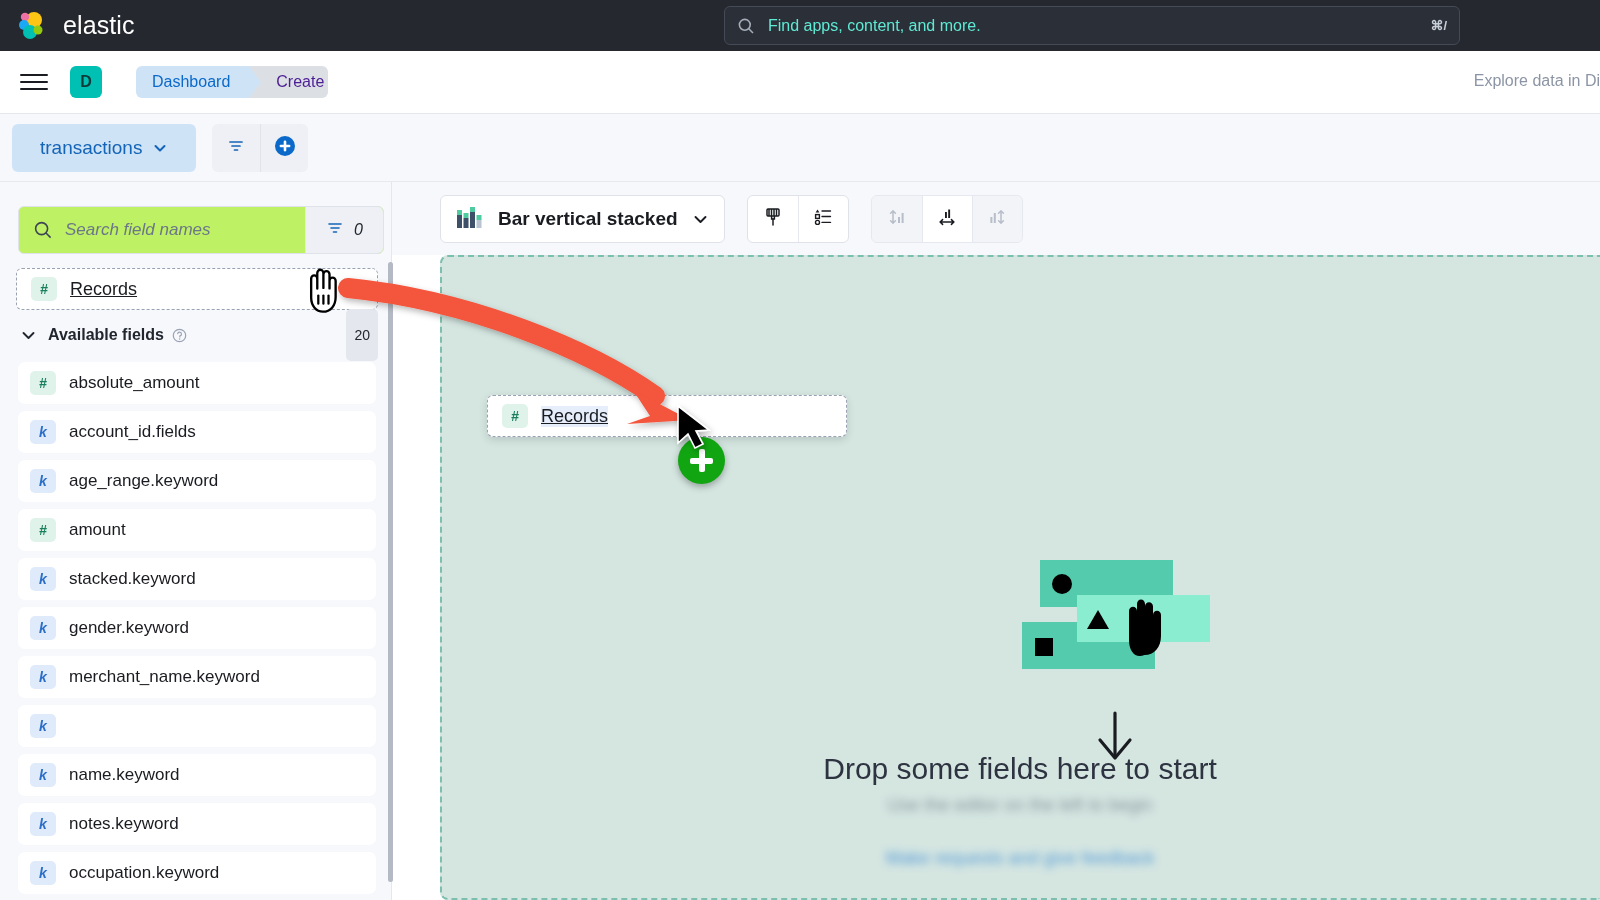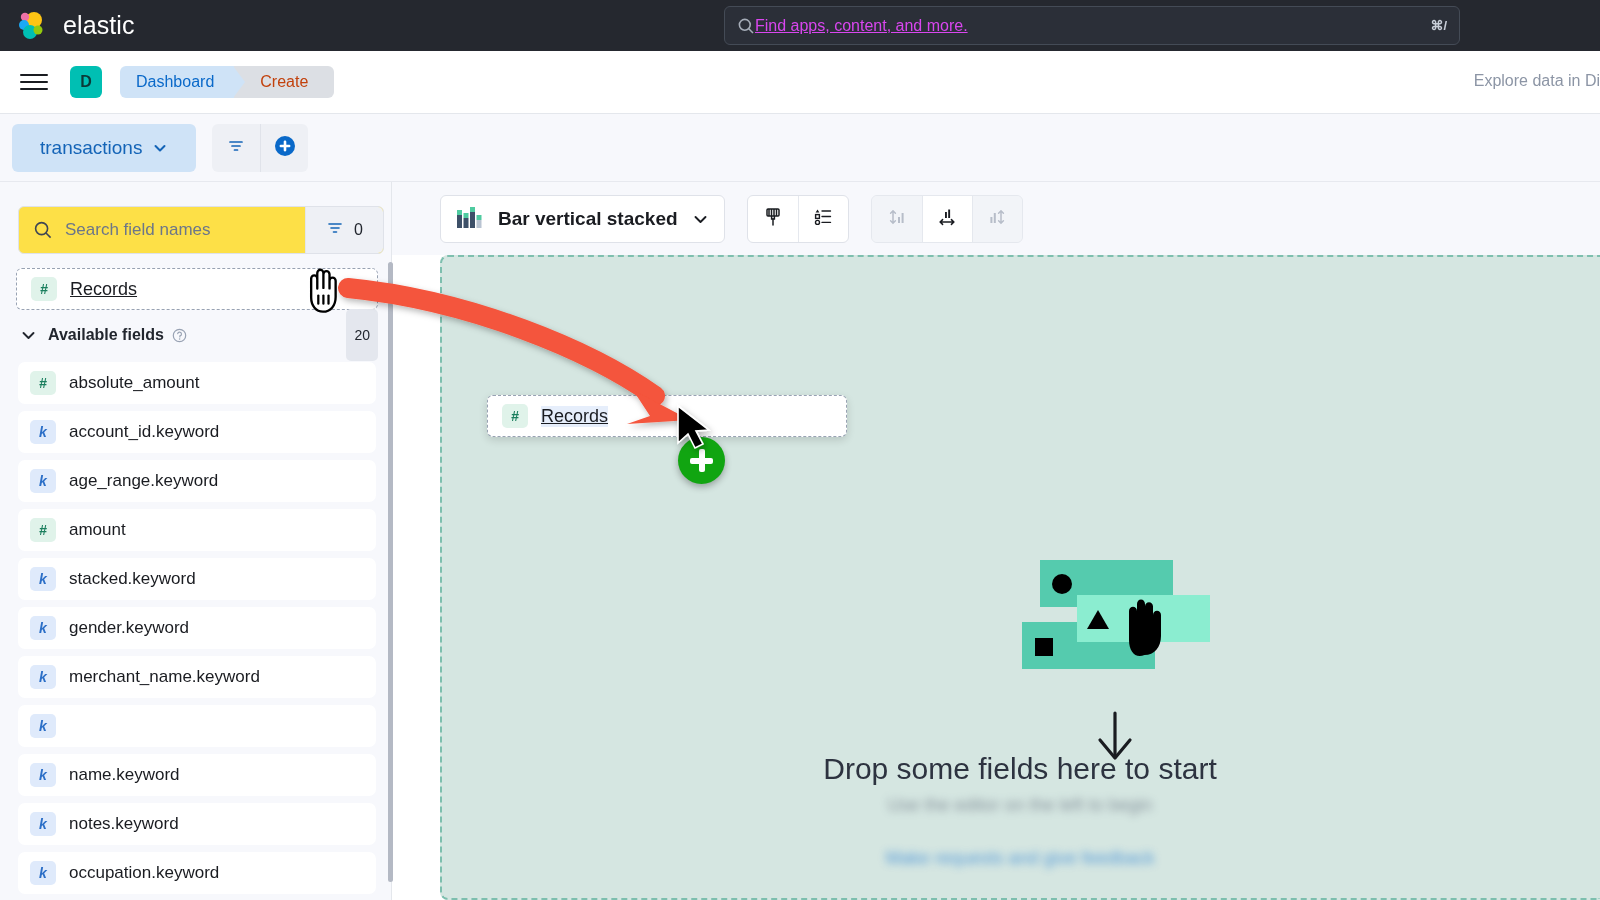--- a/index.html
+++ b/index.html
@@ -22,60 +22,60 @@
     color: #ffffff; font-size: 25px; margin-left: 13px;
     font-weight: 400; letter-spacing: .1px;
   }
   .global-search {
     position: absolute; left: 724px; top: 6px; width: 736px; height: 39px;
     background: #2b2f38; border: 1px solid #444b56; border-radius: 6px;
     display: flex; align-items: center; padding: 0 12px;
   }
   .gs-icon { width: 18px; height: 18px; flex: 0 0 18px; }
   .gs-placeholder {
-    color: #d946ef; font-size: 16px; flex: 1; text-decoration: underline;
+    color: #5eead4; font-size: 16px; margin-left: 13px; flex: 1;
   }
   .gs-shortcut { color: #c8ced8; font-size: 13px; font-weight: 700; }
 
   
   .breadbar {
     position: absolute; left: 0; top: 51px; width: 1600px; height: 63px;
     background: #ffffff; border-bottom: 1px solid #e4e7ec;
     display: flex; align-items: center;
   }
   .hamburger {
     margin-left: 20px; width: 28px; height: 22px;
     display: flex; flex-direction: column; justify-content: space-between;
     padding: 3px 0; cursor: pointer;
   }
   .hamburger span { display: block; height: 2px; background: #1a1c21; border-radius: 1px; }
   .space-avatar {
     margin-left: 22px; width: 32px; height: 32px; border-radius: 6px;
     background: #00bfb3; color: #0b3a38; font-weight: 700; font-size: 16px;
     display: flex; align-items: center; justify-content: center;
   }
-  .crumbs { margin-left: 18px; display: flex; align-items: center; height: 32px; }
+  .crumbs { margin-left: 34px; display: flex; align-items: center; height: 32px; }
   .crumb {
     height: 32px; display: flex; align-items: center; font-size: 16px;
     padding: 0 14px 0 16px; position: relative;
   }
   .crumb-1 {
     background: #cfe3f7; color: #0a69c9; border-radius: 6px 0 0 6px;
     padding-right: 20px;
   }
   .crumb-1::after {
     content: ""; position: absolute; right: -11px; top: 0;
     width: 0; height: 0; border-style: solid;
     border-width: 16px 0 16px 12px;
     border-color: transparent transparent transparent #cfe3f7;
     z-index: 2;
   }
   .crumb-2 {
-    background: #dcdfe4; color: #c2410c; border-radius: 0 6px 6px 0;
-    padding-left: 26px; padding-right: 26px;
+    background: #dcdfe4; color: #4c1d95; border-radius: 0 6px 6px 0;
+    padding-left: 26px; padding-right: 4px;
   }
   .explore-link {
     position: absolute; right: 0; top: 21px;
     font-size: 16px; color: #8c95a5; white-space: nowrap; padding-right: 0;
   }
 
   
   .querybar {
     position: absolute; left: 0; top: 114px; width: 1600px; height: 68px;
     background: #f7f8fc; border-bottom: 1px solid #e7e9ef;
@@ -106,22 +106,22 @@
   .kql-icon { width: 20px; height: 20px; flex: 0 0 20px; }
   .kql-placeholder { color: #6c7689; font-size: 18px; margin-left: 14px; }
 
   
   .fieldpanel {
     position: absolute; left: 0; top: 182px; width: 392px; height: 718px;
     background: #f7f8fc; overflow: hidden;
   }
   .field-search {
     position: absolute; left: 18px; top: 24px; width: 366px; height: 48px;
-    background: #fde047; border: 1px solid #dfe2e9; border-radius: 6px;
-    display: flex; align-items: center;
+    background: #bef264; border: 1px solid #dfe2e9; border-radius: 6px;
+    display: flex; align-items: center; font-style: italic;
   }
   .fs-icon { margin-left: 14px; width: 20px; height: 20px; flex: 0 0 20px; }
   .fs-placeholder { color: #6c7689; font-size: 17px; margin-left: 12px; flex: 1; }
   .fs-filter {
     width: 78px; height: 46px; background: #eef0f5; border-left: 1px solid #e3e6ec;
     border-radius: 0 5px 5px 0; display: flex; align-items: center;
     justify-content: center; gap: 10px; cursor: pointer;
   }
   .fs-count { font-size: 16px; color: #22262e; }
 
@@ -380,21 +380,21 @@
     <span class="avail-count">20</span>
   </div>
 
   <div class="fieldlist" id="fieldlist">
       <div class="field-item">
         <span class="badge badge-num">#</span>
         <span class="field-name">absolute_amount</span>
       </div>
       <div class="field-item">
         <span class="badge badge-key">k</span>
-        <span class="field-name">account_id.keyword</span>
+        <span class="field-name">account_id.fields</span>
       </div>
       <div class="field-item">
         <span class="badge badge-key">k</span>
         <span class="field-name">age_range.keyword</span>
       </div>
       <div class="field-item">
         <span class="badge badge-num">#</span>
         <span class="field-name">amount</span>
       </div>
       <div class="field-item">

